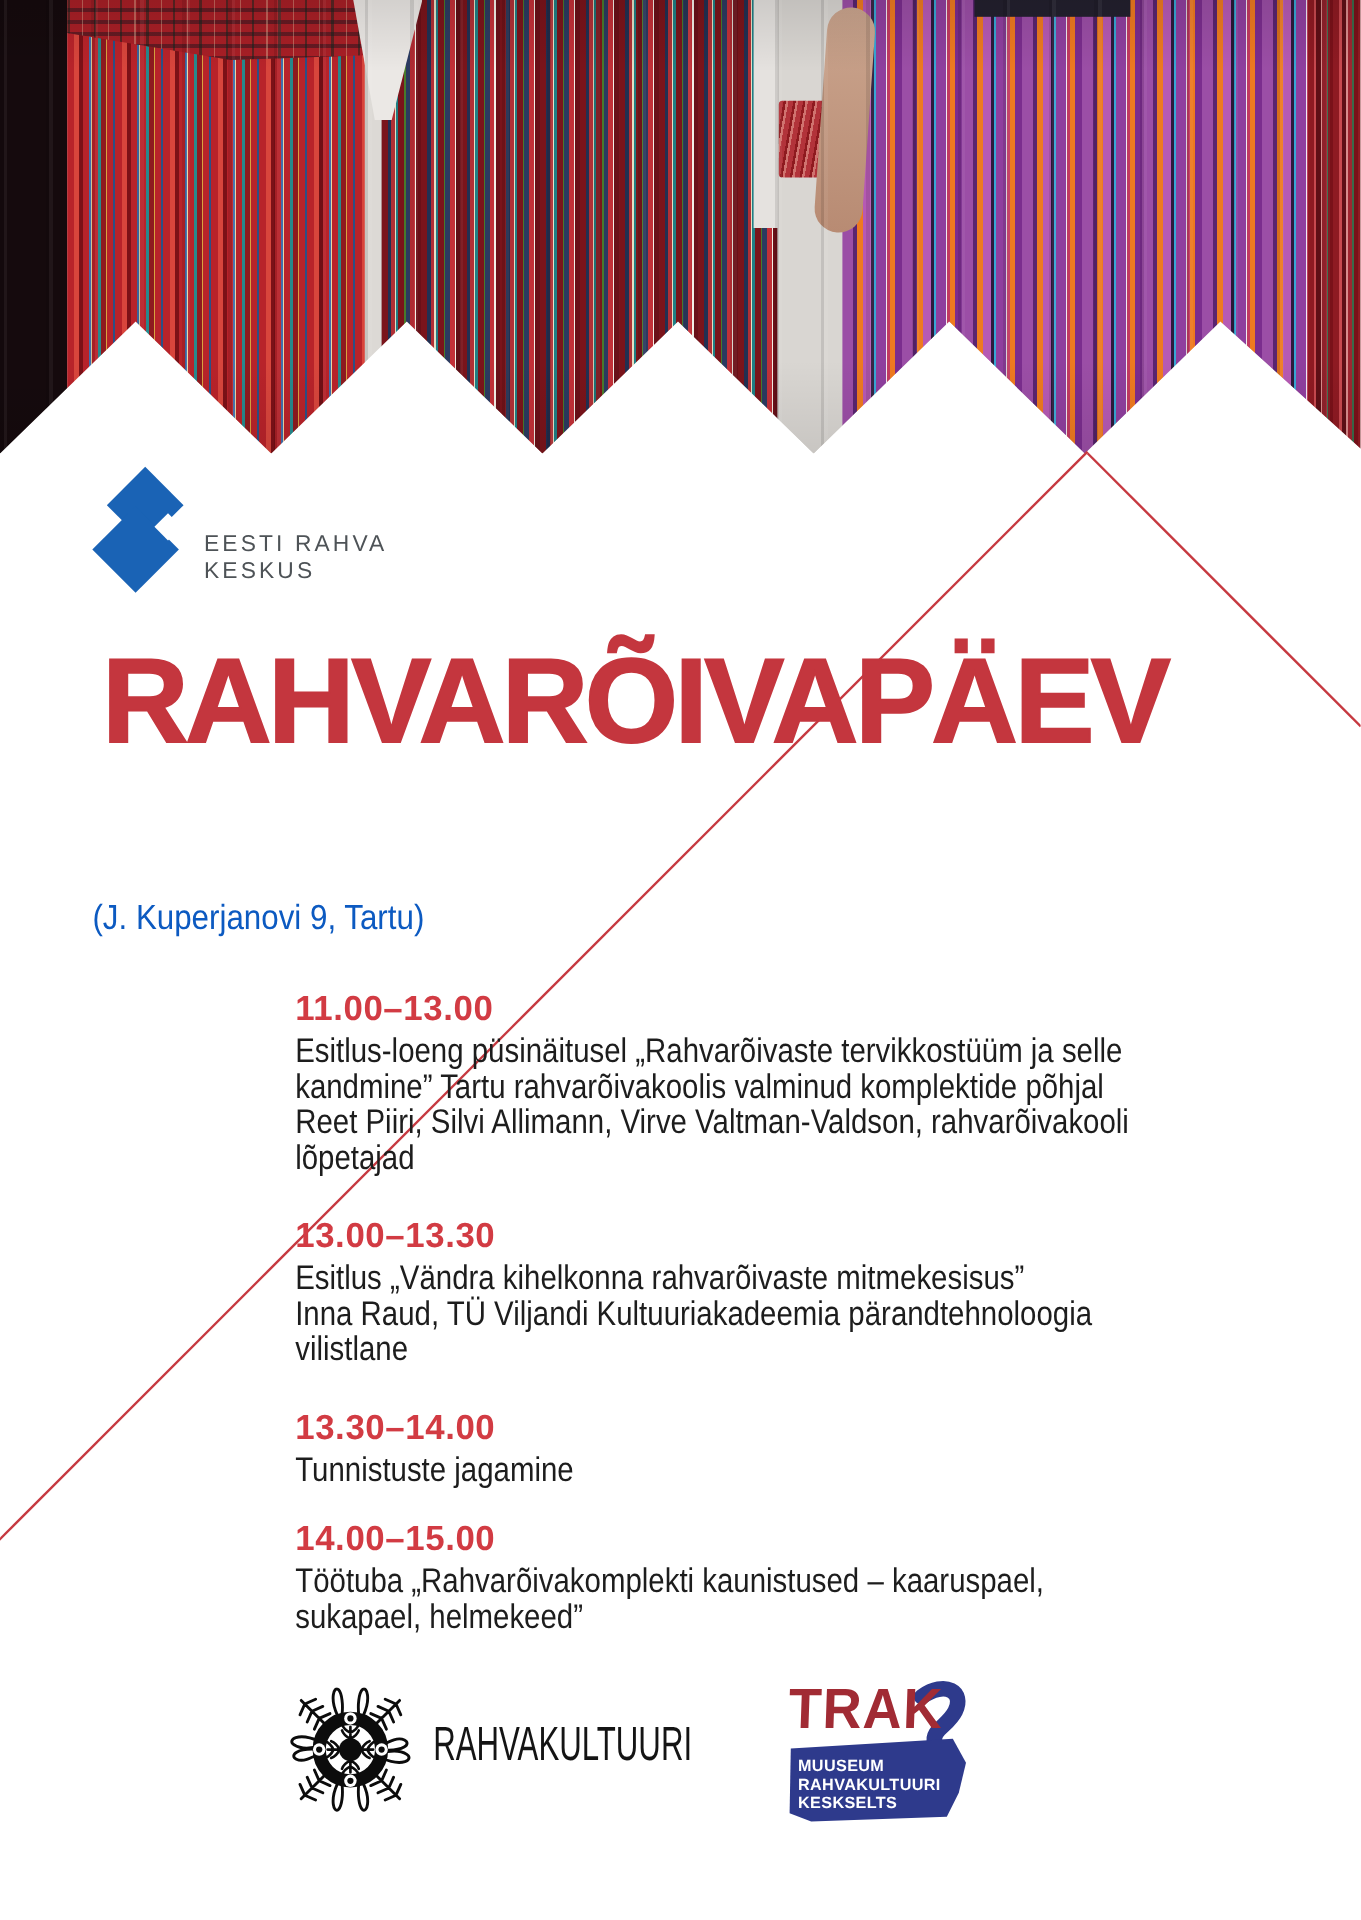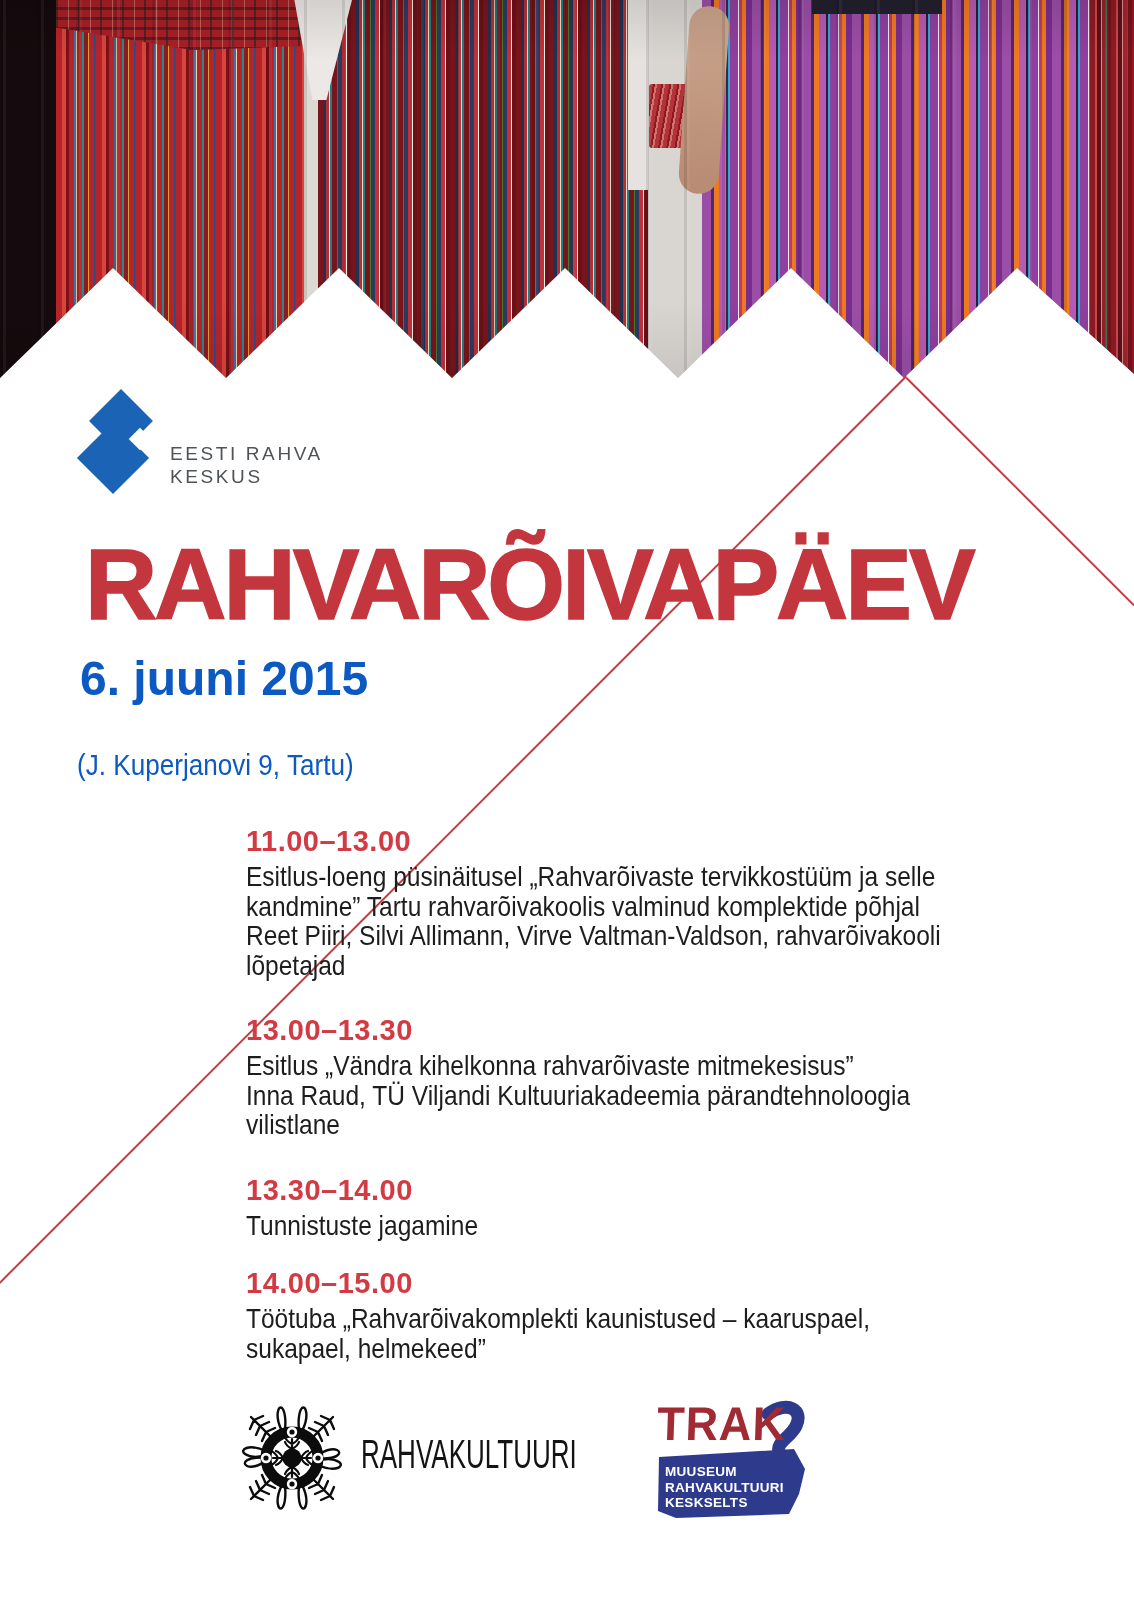--- a/index.html
+++ b/index.html
@@ -116,21 +116,20 @@
     </g>
     <rect x="61" y="44" width="16" height="16" transform="rotate(45 69 52)" fill="#ffffff"></rect>
   </svg>
   <div class="erm-text">
     <div>EESTI RAHVA</div>
     <div>KESKUS</div>
   </div>
 
   <h1 class="title">RAHVARÕIVAPÄEV</h1>
 
-  <div class="ev-date">6. juuni 2015</div>
   <div class="ev-addr">(J. Kuperjanovi 9, Tartu)</div>
 
   <div class="sched-block b1">
     <div class="sched-time">11.00–13.00</div>
     <div class="sched-body">
       <div class="sched-line">Esitlus-loeng püsinäitusel „Rahvarõivaste tervikkostüüm ja selle</div>
       <div class="sched-line">kandmine” Tartu rahvarõivakoolis valminud komplektide põhjal</div>
       <div class="sched-line">Reet Piiri, Silvi Allimann, Virve Valtman-Valdson, rahvarõivakooli</div>
       <div class="sched-line">lõpetajad</div>
     </div>

